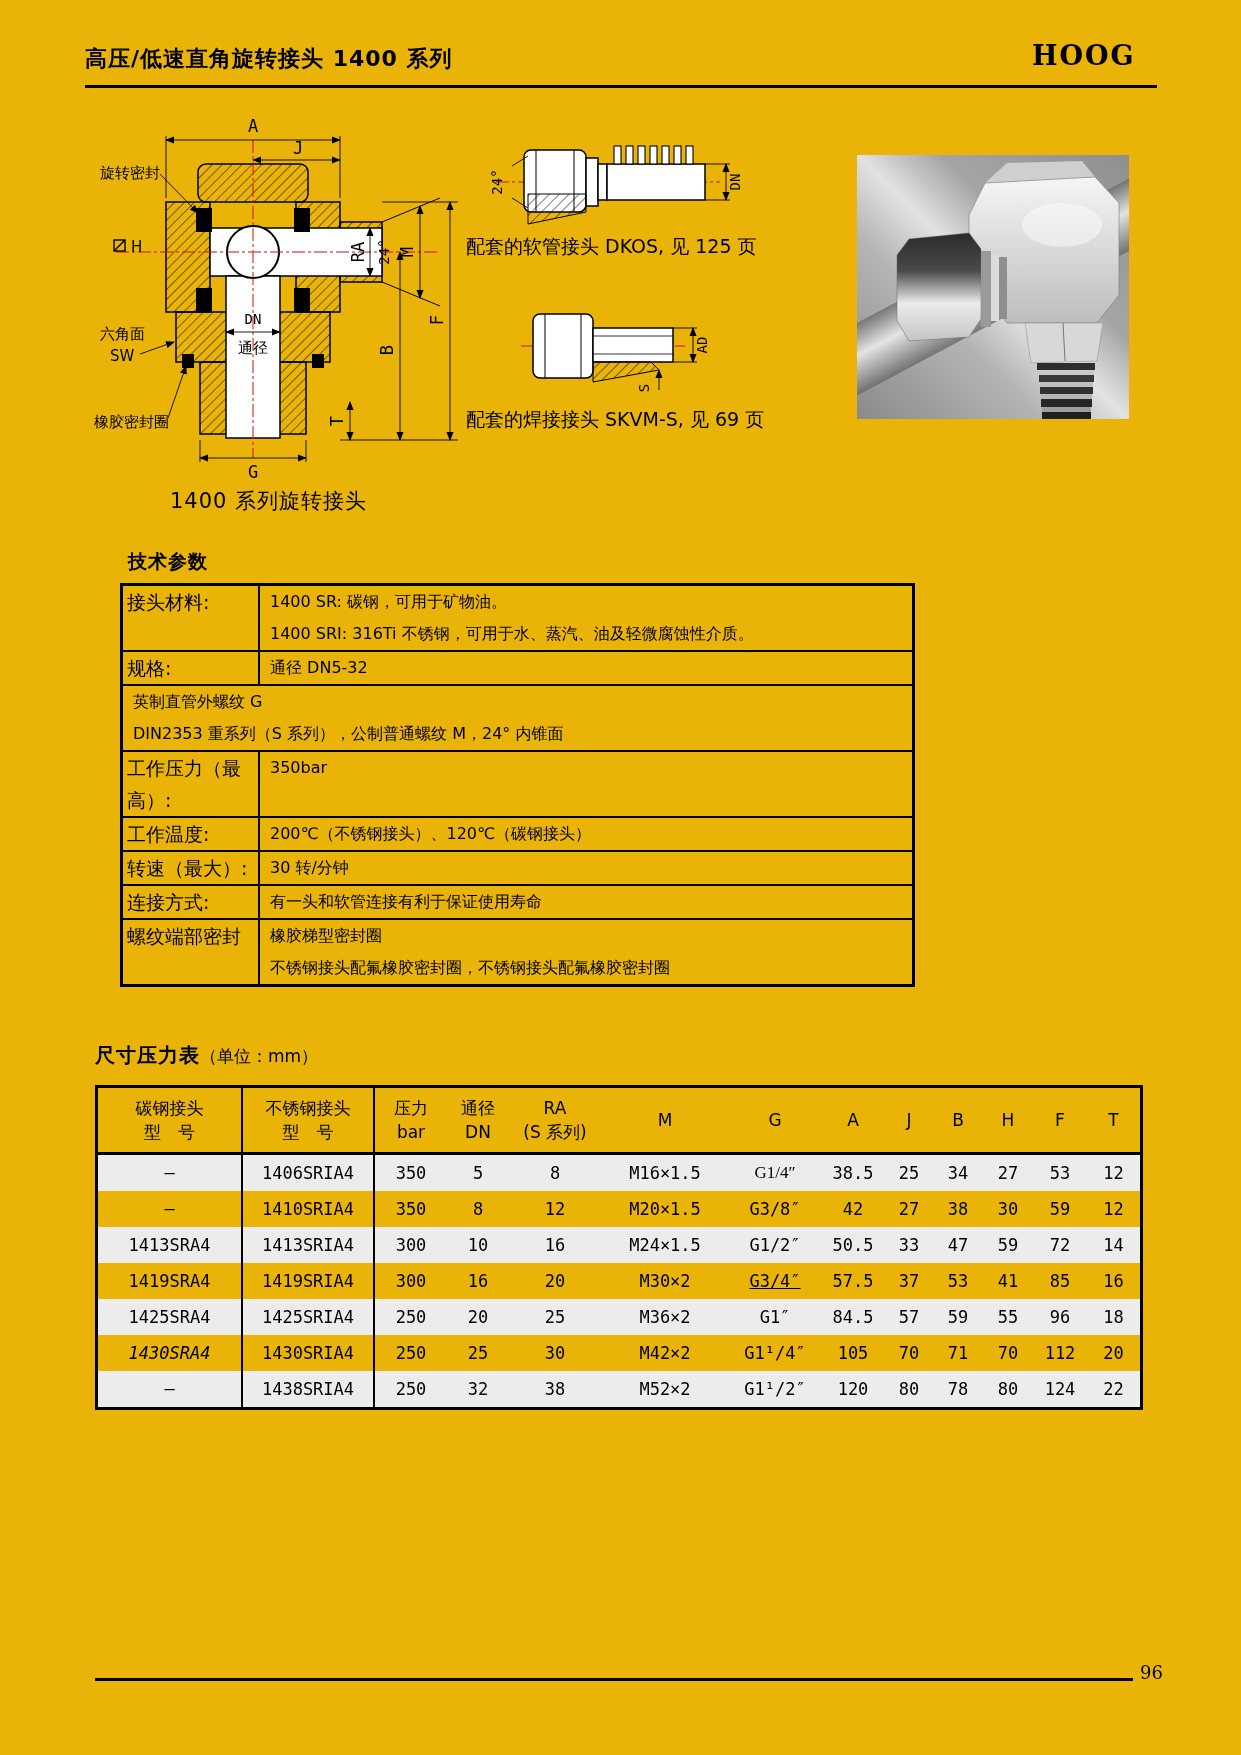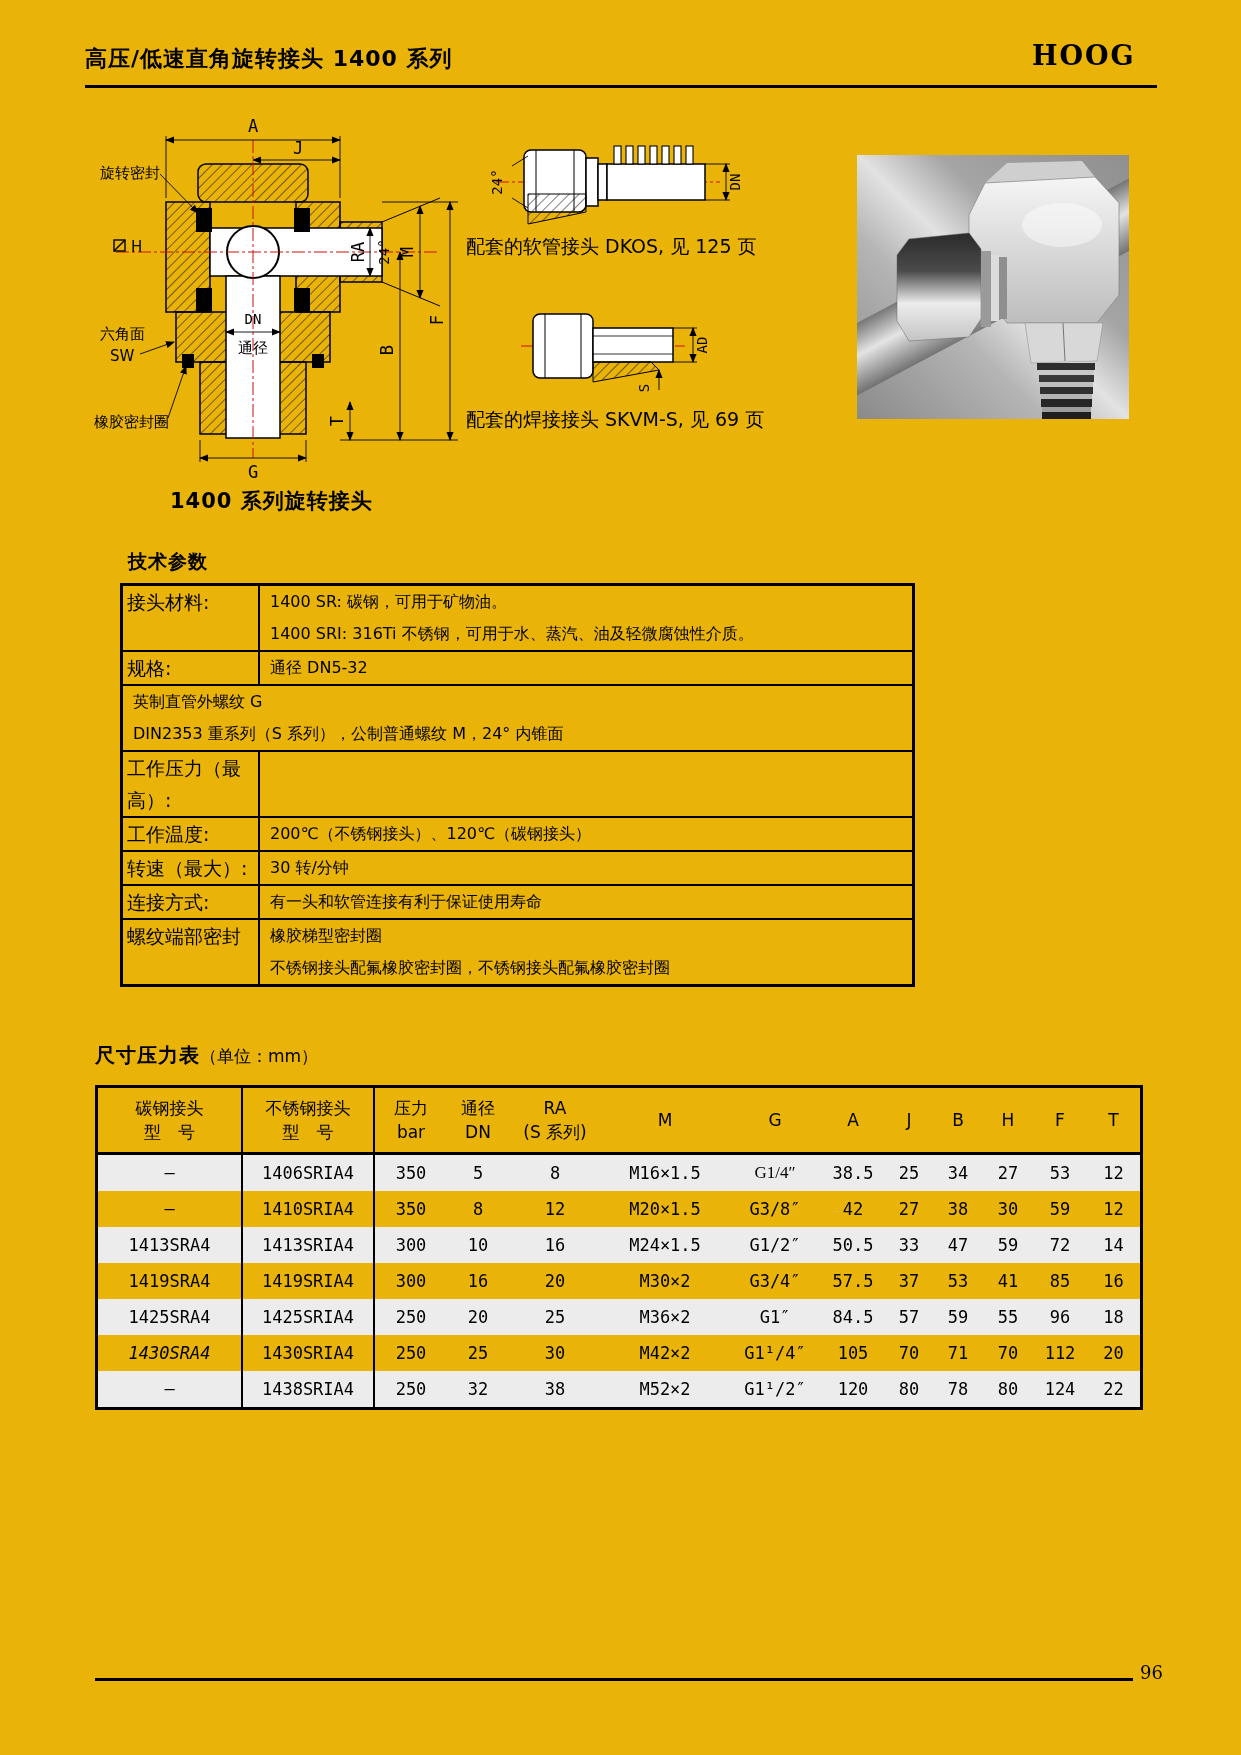--- a/index.html
+++ b/index.html
@@ -7,21 +7,21 @@
         font-family:"DejaVu Sans",sans-serif;overflow:hidden;}
 
   
   .hdr-title{position:absolute;left:85px;top:44px;font-size:22px;font-weight:bold;letter-spacing:1px;}
   .hdr-brand{position:absolute;left:1032px;top:40px;font-size:27px;font-weight:bold;
              font-family:"DejaVu Serif",serif;letter-spacing:2px;}
   .hdr-rule{position:absolute;left:85px;top:85px;width:1072px;height:3px;background:#000;}
 
   
   .main-drawing{position:absolute;left:88px;top:110px;}
-  .drawing-caption{position:absolute;left:170px;top:487px;font-size:21px;font-weight:bold;letter-spacing:1px;}
+  .drawing-caption{position:absolute;left:170px;top:487px;font-size:21px;font-weight:normal;letter-spacing:1px;}
   .dkos-drawing{position:absolute;left:488px;top:136px;}
   .dkos-caption{position:absolute;left:466px;top:234px;font-size:19px;}
   .skvm-drawing{position:absolute;left:515px;top:308px;}
   .skvm-caption{position:absolute;left:466px;top:407px;font-size:19px;}
   .photo{position:absolute;left:857px;top:155px;width:272px;height:264px;}
 
   svg text{fill:#000;}
   .svglabel{font-family:"DejaVu Sans",sans-serif;font-size:15px;}
   .svgdim{font-family:"DejaVu Sans Mono",monospace;font-size:17px;}
   .svgdim-s{font-family:"DejaVu Sans Mono",monospace;font-size:14px;}
@@ -293,20 +293,23 @@
         </div>
       </div>
       <div class="trow">
         <div class="tvalue">
           <div class="tline">英制直管外螺纹 G</div>
           <div class="tline">DIN2353 重系列（S 系列），公制普通螺纹 M，24° 内锥面</div>
         </div>
       </div>
       <div class="trow">
         <div class="tlabel">工作压力（最高）:</div>
+        <div class="tvalue">
+          <div class="tline">350bar</div>
+        </div>
       </div>
       <div class="trow">
         <div class="tlabel">工作温度:</div>
         <div class="tvalue">
           <div class="tline">200℃（不锈钢接头）、120℃（碳钢接头）</div>
         </div>
       </div>
       <div class="trow">
         <div class="tlabel">转速（最大）:</div>
         <div class="tvalue">
@@ -423,21 +426,21 @@
         <div class="dimcell" style="width: 54px;">72</div>
         <div class="dimcell" style="width: 44px; flex: 1 1 0%;">14</div>
       </div>
       <div class="dimrow">
         <div class="dimcell vline" style="width: 145px;">1419SRA4</div>
         <div class="dimcell vline" style="width: 132px;">1419SRIA4</div>
         <div class="dimcell" style="width: 72px;">300</div>
         <div class="dimcell" style="width: 62px;">16</div>
         <div class="dimcell" style="width: 92px;">20</div>
         <div class="dimcell" style="width: 128px;">M30×2</div>
-        <div class="dimcell" style="width: 92px;">G3/4″</div>
+        <div class="dimcell" style="width: 92px; text-decoration: underline;">G3/4″</div>
         <div class="dimcell" style="width: 64px;">57.5</div>
         <div class="dimcell" style="width: 48px;">37</div>
         <div class="dimcell" style="width: 50px;">53</div>
         <div class="dimcell" style="width: 50px;">41</div>
         <div class="dimcell" style="width: 54px;">85</div>
         <div class="dimcell" style="width: 44px; flex: 1 1 0%;">16</div>
       </div>
       <div class="dimrow alt">
         <div class="dimcell vline" style="width: 145px;">1425SRA4</div>
         <div class="dimcell vline" style="width: 132px;">1425SRIA4</div>

